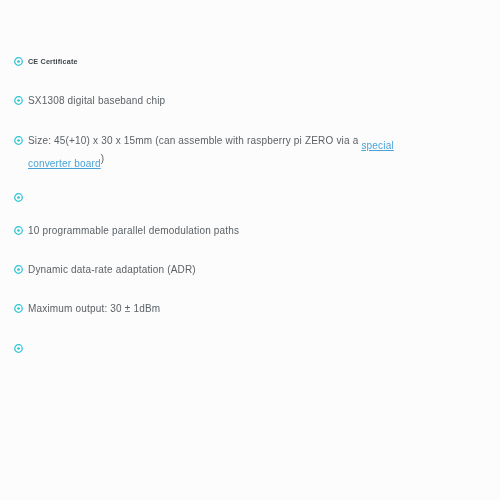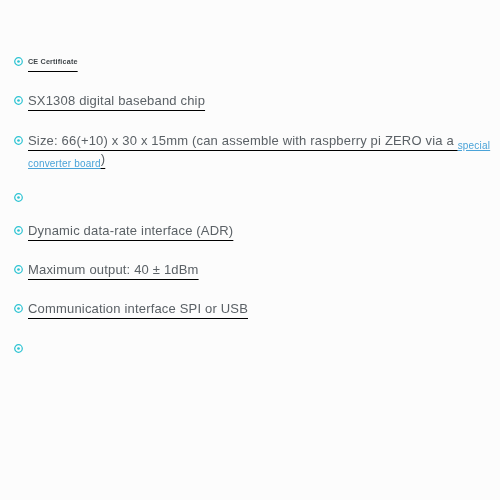--- a/index.html
+++ b/index.html
@@ -15,21 +15,20 @@
     overflow: hidden;
   }
 
   #spec-page {
     position: relative;
     width: 420px;
     height: 500px;
     background: #fcfcfc;
     box-sizing: border-box;
     padding: 56px 28px 0 14px;
-    text-decoration: underline;
   }
 
   .spec-list {
     list-style: none;
     margin: 0;
     padding: 0;
   }
 
   .spec-row {
     position: relative;
@@ -53,21 +52,21 @@
     display: block;
   }
   .bullet svg {
     display: block;
     width: 9px;
     height: 9px;
   }
 
   .spec-text {
     display: inline;
-    font-size: 13px;
+    font-size: 10px;
     line-height: 11px;
     color: #5b6166;
     letter-spacing: 0.18px;
     vertical-align: top;
     white-space: nowrap;
   }
 
   .spec-row.heading .spec-text {
     font-weight: bold;
     color: #3f4549;
@@ -96,45 +95,45 @@
           <svg viewBox="0 0 10 10" xmlns="http://www.w3.org/2000/svg">
             <circle cx="5" cy="5" r="4.2" fill="none" stroke="#2ec4d3" stroke-width="1.4"></circle>
             <circle cx="5" cy="5" r="1.5" fill="#2ec4d3"></circle>
           </svg>
         </span><span class="spec-text">SX1308 digital baseband chip</span></li>
       <li class="spec-row"><span class="bullet">
           <svg viewBox="0 0 10 10" xmlns="http://www.w3.org/2000/svg">
             <circle cx="5" cy="5" r="4.2" fill="none" stroke="#2ec4d3" stroke-width="1.4"></circle>
             <circle cx="5" cy="5" r="1.5" fill="#2ec4d3"></circle>
           </svg>
-        </span><span class="spec-text">Size: 66(+10) x 30 x 15mm (can assemble with raspberry pi ZERO via a </span><a class="spec-link" href="#">special converter board</a><span class="spec-text">)</span></li>
+        </span><span class="spec-text">Size: 45(+10) x 30 x 15mm (can assemble with raspberry pi ZERO via a </span><a class="spec-link" href="#">special converter board</a><span class="spec-text">)</span></li>
       <li class="spec-row"><span class="bullet">
           <svg viewBox="0 0 10 10" xmlns="http://www.w3.org/2000/svg">
             <circle cx="5" cy="5" r="4.2" fill="none" stroke="#2ec4d3" stroke-width="1.4"></circle>
             <circle cx="5" cy="5" r="1.5" fill="#2ec4d3"></circle>
           </svg>
         </span></li>
       <li class="spec-row"><span class="bullet">
           <svg viewBox="0 0 10 10" xmlns="http://www.w3.org/2000/svg">
             <circle cx="5" cy="5" r="4.2" fill="none" stroke="#2ec4d3" stroke-width="1.4"></circle>
             <circle cx="5" cy="5" r="1.5" fill="#2ec4d3"></circle>
           </svg>
-        </span><span class="spec-text">Dynamic data-rate interface (ADR)</span></li>
+        </span><span class="spec-text">10 programmable parallel demodulation paths</span></li>
       <li class="spec-row"><span class="bullet">
           <svg viewBox="0 0 10 10" xmlns="http://www.w3.org/2000/svg">
             <circle cx="5" cy="5" r="4.2" fill="none" stroke="#2ec4d3" stroke-width="1.4"></circle>
             <circle cx="5" cy="5" r="1.5" fill="#2ec4d3"></circle>
           </svg>
-        </span><span class="spec-text">Maximum output: 40 ± 1dBm</span></li>
+        </span><span class="spec-text">Dynamic data-rate adaptation (ADR)</span></li>
       <li class="spec-row"><span class="bullet">
           <svg viewBox="0 0 10 10" xmlns="http://www.w3.org/2000/svg">
             <circle cx="5" cy="5" r="4.2" fill="none" stroke="#2ec4d3" stroke-width="1.4"></circle>
             <circle cx="5" cy="5" r="1.5" fill="#2ec4d3"></circle>
           </svg>
-        </span><span class="spec-text">Communication interface SPI or USB</span></li>
+        </span><span class="spec-text">Maximum output: 30 ± 1dBm</span></li>
       <li class="spec-row"><span class="bullet">
           <svg viewBox="0 0 10 10" xmlns="http://www.w3.org/2000/svg">
             <circle cx="5" cy="5" r="4.2" fill="none" stroke="#2ec4d3" stroke-width="1.4"></circle>
             <circle cx="5" cy="5" r="1.5" fill="#2ec4d3"></circle>
           </svg>
         </span></li>
     </ul>
 </div>
 
 </body></html>

